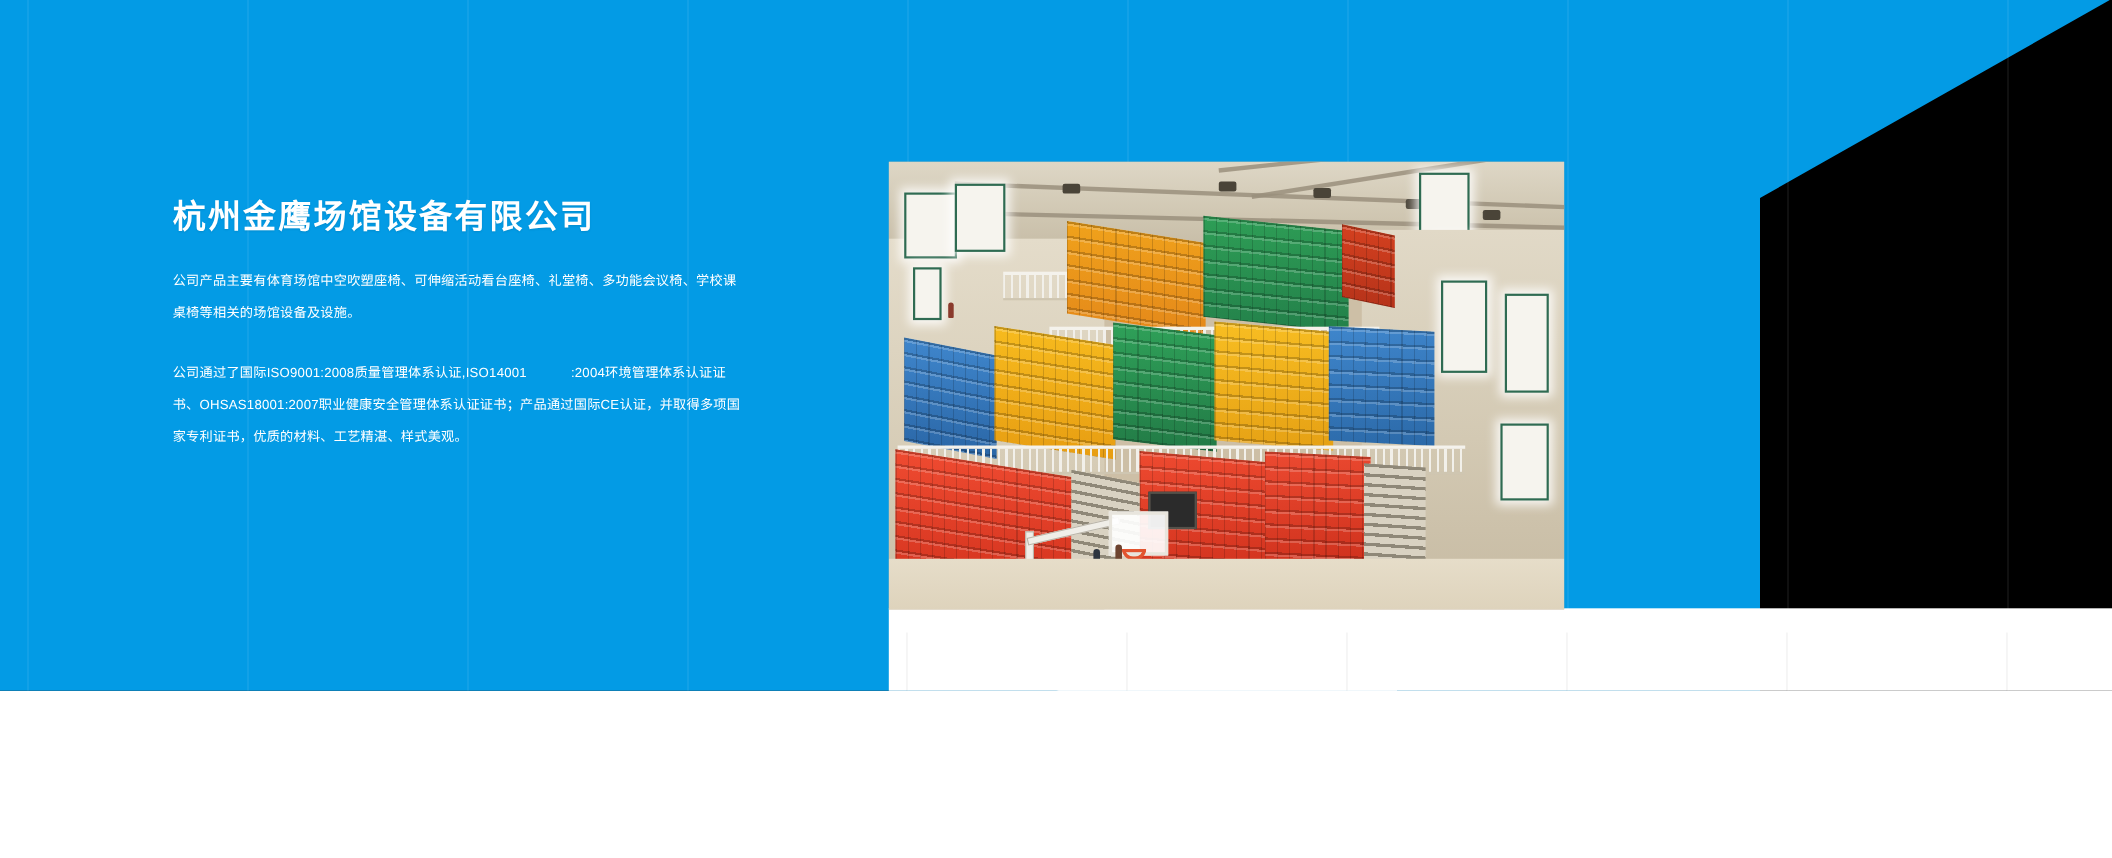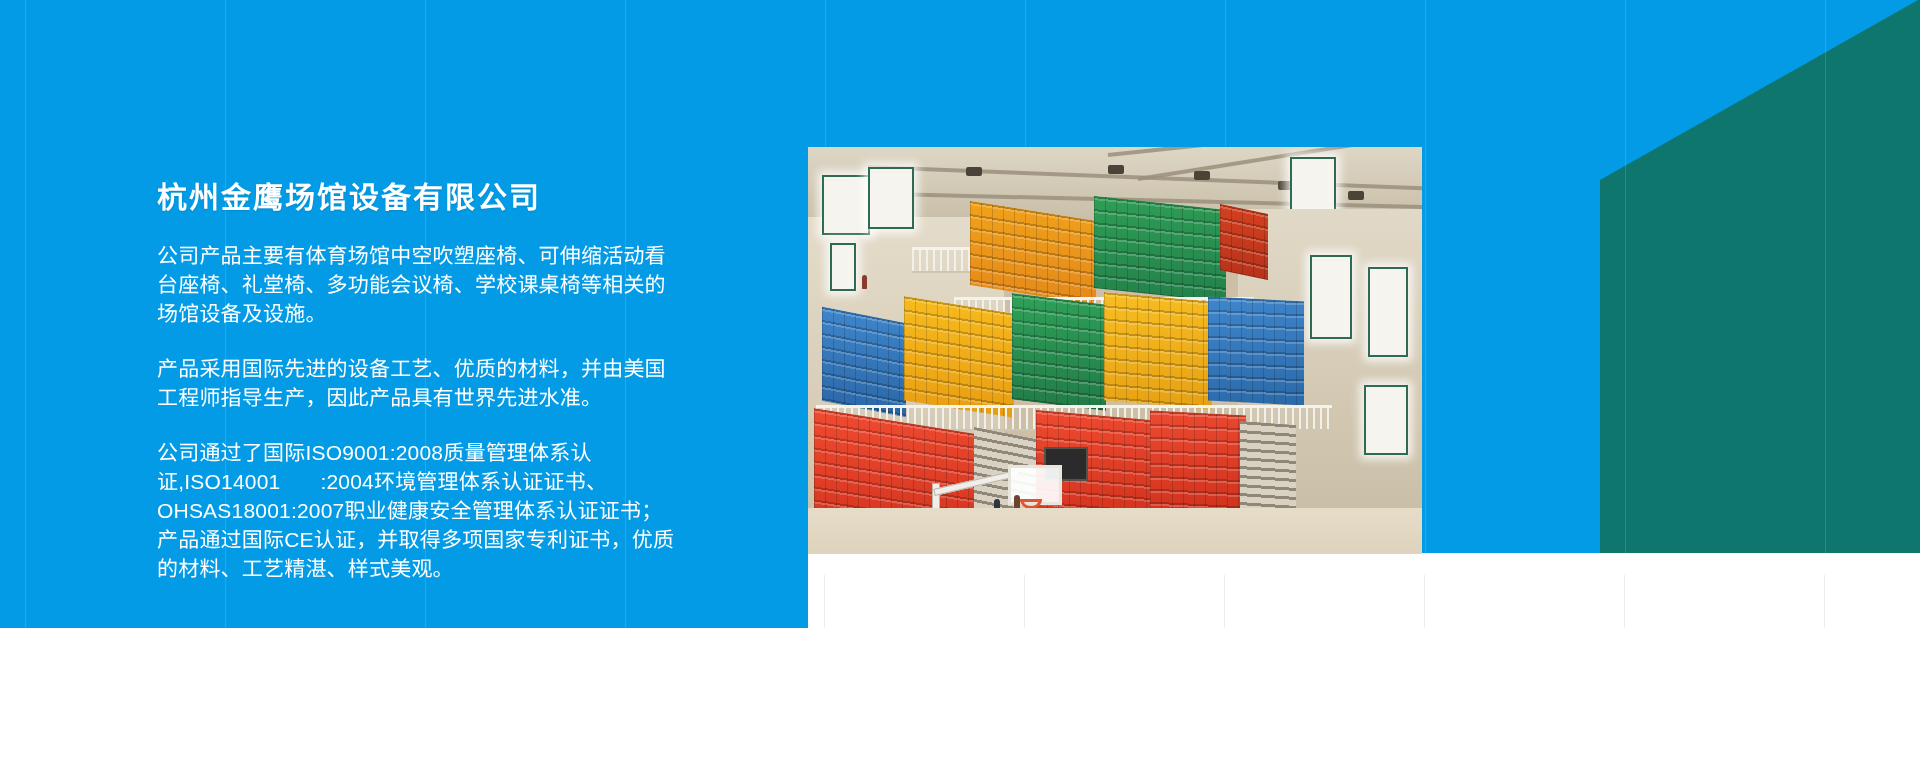--- a/index.html
+++ b/index.html
@@ -6,21 +6,21 @@
   * { margin:0; padding:0; box-sizing:border-box; }
   html, body {
     width:1920px; height:780px;
     font-family:"Liberation Sans","DejaVu Sans",sans-serif;
     background:#ffffff; overflow:hidden;
   }
 
   #banner {
     position:relative;
     width:1920px; height:628px;
-    background:#0f766e;
+    background:#000000;
     overflow:hidden;
   }
 
   
   .blue-field {
     position:absolute; left:0; top:0;
     width:1920px; height:780px;
     background:#039be5;
     clip-path: polygon(
       0 0,
@@ -81,21 +81,21 @@
   }
   .company-title {
     font-size:30px;
     font-weight:bold;
     letter-spacing:2px;
     line-height:1.3;
     margin-bottom:24px;
     text-shadow:0 1px 2px rgba(0,0,0,0.10);
   }
   .body-para {
-    font-size:21px;
+    font-size:12px;
     line-height:29px;
     letter-spacing:0.2px;
     margin-bottom:26px;
     font-weight:400;
   }
   .body-para:last-child { margin-bottom:0; }
   .body-para .gap { display:inline-block; width:40px; }
 
   
   .photo-frame {
@@ -217,21 +217,20 @@
     <div class="divider" style="left:816px;"></div>
     <div class="divider" style="left:1016px;"></div>
   </div>
 
   <div class="text-col">
 
     <div class="company-title">杭州金鹰场馆设备有限公司</div>
 
     <p class="body-para">公司产品主要有体育场馆中空吹塑座椅、可伸缩活动看台座椅、礼堂椅、多功能会议椅、学校课桌椅等相关的场馆设备及设施。</p>
 
-    <p class="body-para">产品采用国际先进的设备工艺、优质的材料，并由美国工程师指导生产，因此产品具有世界先进水准。</p>
 
     <p class="body-para"><span>公司通过了国际ISO9001:2008质量管理体系认证,ISO14001</span><span class="gap"></span><span>:2004环境管理体系认证证书、OHSAS18001:2007职业健康安全管理体系认证证书；产品通过国际CE认证，并取得多项国家专利证书，优质的材料、工艺精湛、样式美观。</span></p>
   </div>
 
   <div class="photo-frame">
     <div class="photo">
 
       <div class="ph-ceiling"></div>
       <div class="ph-truss" style="left:60px; top:18px; width:560px; transform:rotate(2.2deg);"></div>
       <div class="ph-truss" style="left:40px; top:44px; width:580px; transform:rotate(1.4deg);"></div>

